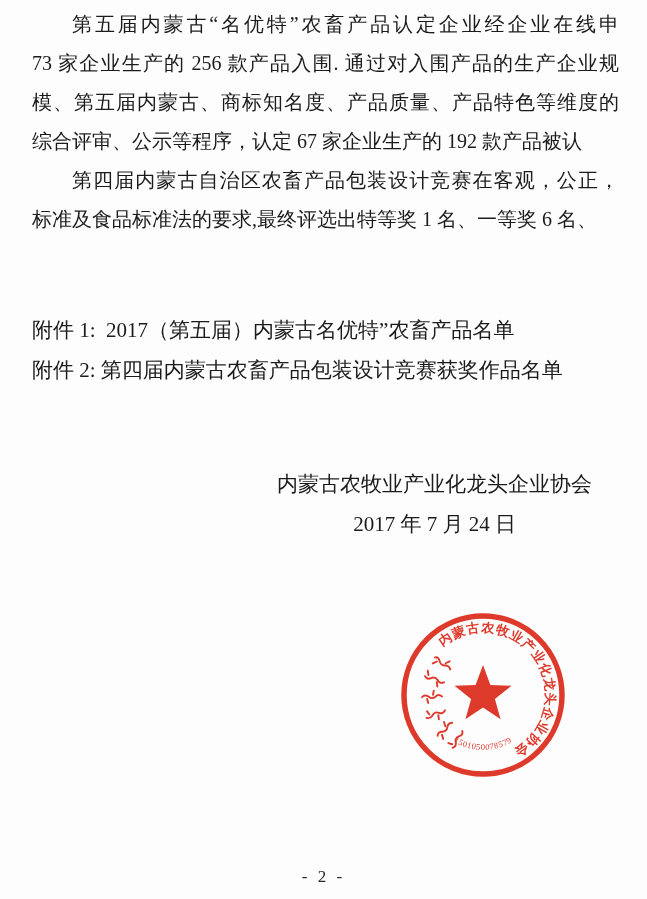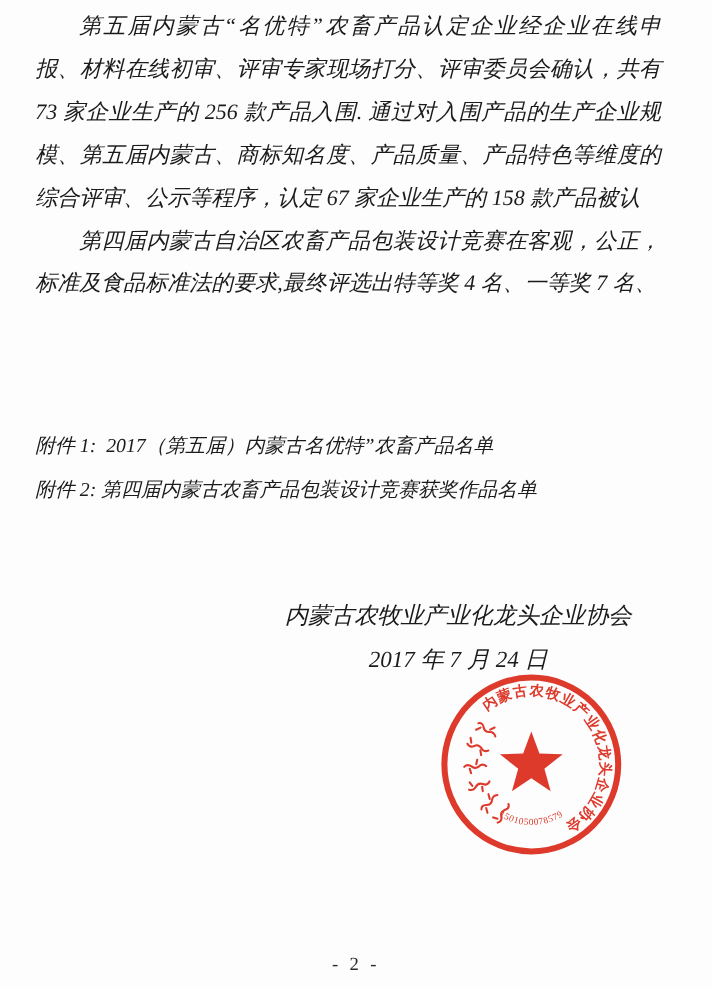--- a/index.html
+++ b/index.html
@@ -4,32 +4,32 @@
 <style>
   html,body { margin:0; padding:0; background:#ffffff; }
   .page {
     position:relative;
     width:647px; height:899px;
     background:#fdfdfd;
     overflow:hidden;
     font-family:"Liberation Serif","DejaVu Serif",serif;
     color:#1b1b1b;
   }
-  .content { padding:5px 46px 0 32px;font-style:italic; }
+  .content { padding:5px 28px 0 32px; }
 
   .para { font-size:20px; line-height:39px; }
   .para .line {
     text-align:justify;
     text-align-last:justify;
     height:39px;
   }
   .para .line:first-child { text-indent:2em; }
   .para .line:last-child  { text-align-last:left; }
 
-  .attachments { margin-top:107px; font-size:18px; line-height:40px; }
+  .attachments { margin-top:71px; font-size:21px; line-height:40px; }
   .attachment  { white-space:pre-wrap; }
 
   .sign-block {
     margin:74px 27px 0 auto;
     width:max-content;
     font-size:21px; line-height:40px;
     text-align:center;
     position:relative; z-index:2;
   }
 
@@ -54,29 +54,28 @@
 </style>
 </head>
 <body>
 
 <div class="page">
 
   <div class="content">
 
     <div class="para">
       <div class="line">第五届内蒙古“名优特”农畜产品认定企业经企业在线申</div>
-      <div class="line">报、材料在线初审、评审专家现场打分、评审委员会确认，共有</div>
       <div class="line">73 家企业生产的 256 款产品入围. 通过对入围产品的生产企业规</div>
       <div class="line">模、第五届内蒙古、商标知名度、产品质量、产品特色等维度的</div>
-      <div class="line">综合评审、公示等程序，认定 67 家企业生产的 158 款产品被认</div>
+      <div class="line">综合评审、公示等程序，认定 67 家企业生产的 192 款产品被认</div>
     </div>
 
     <div class="para">
       <div class="line">第四届内蒙古自治区农畜产品包装设计竞赛在客观，公正，</div>
-      <div class="line">标准及食品标准法的要求,最终评选出特等奖 4 名、一等奖 7 名、</div>
+      <div class="line">标准及食品标准法的要求,最终评选出特等奖 1 名、一等奖 6 名、</div>
     </div>
 
     <div class="attachments">
       <div class="attachment">附件 1:  2017（第五届）内蒙古名优特”农畜产品名单</div>
       <div class="attachment">附件 2: 第四届内蒙古农畜产品包装设计竞赛获奖作品名单</div>
     </div>
 
     <div class="sign-block">
       <div class="signature">内蒙古农牧业产业化龙头企业协会</div>
       <div class="date">2017 年 7 月 24 日</div>

